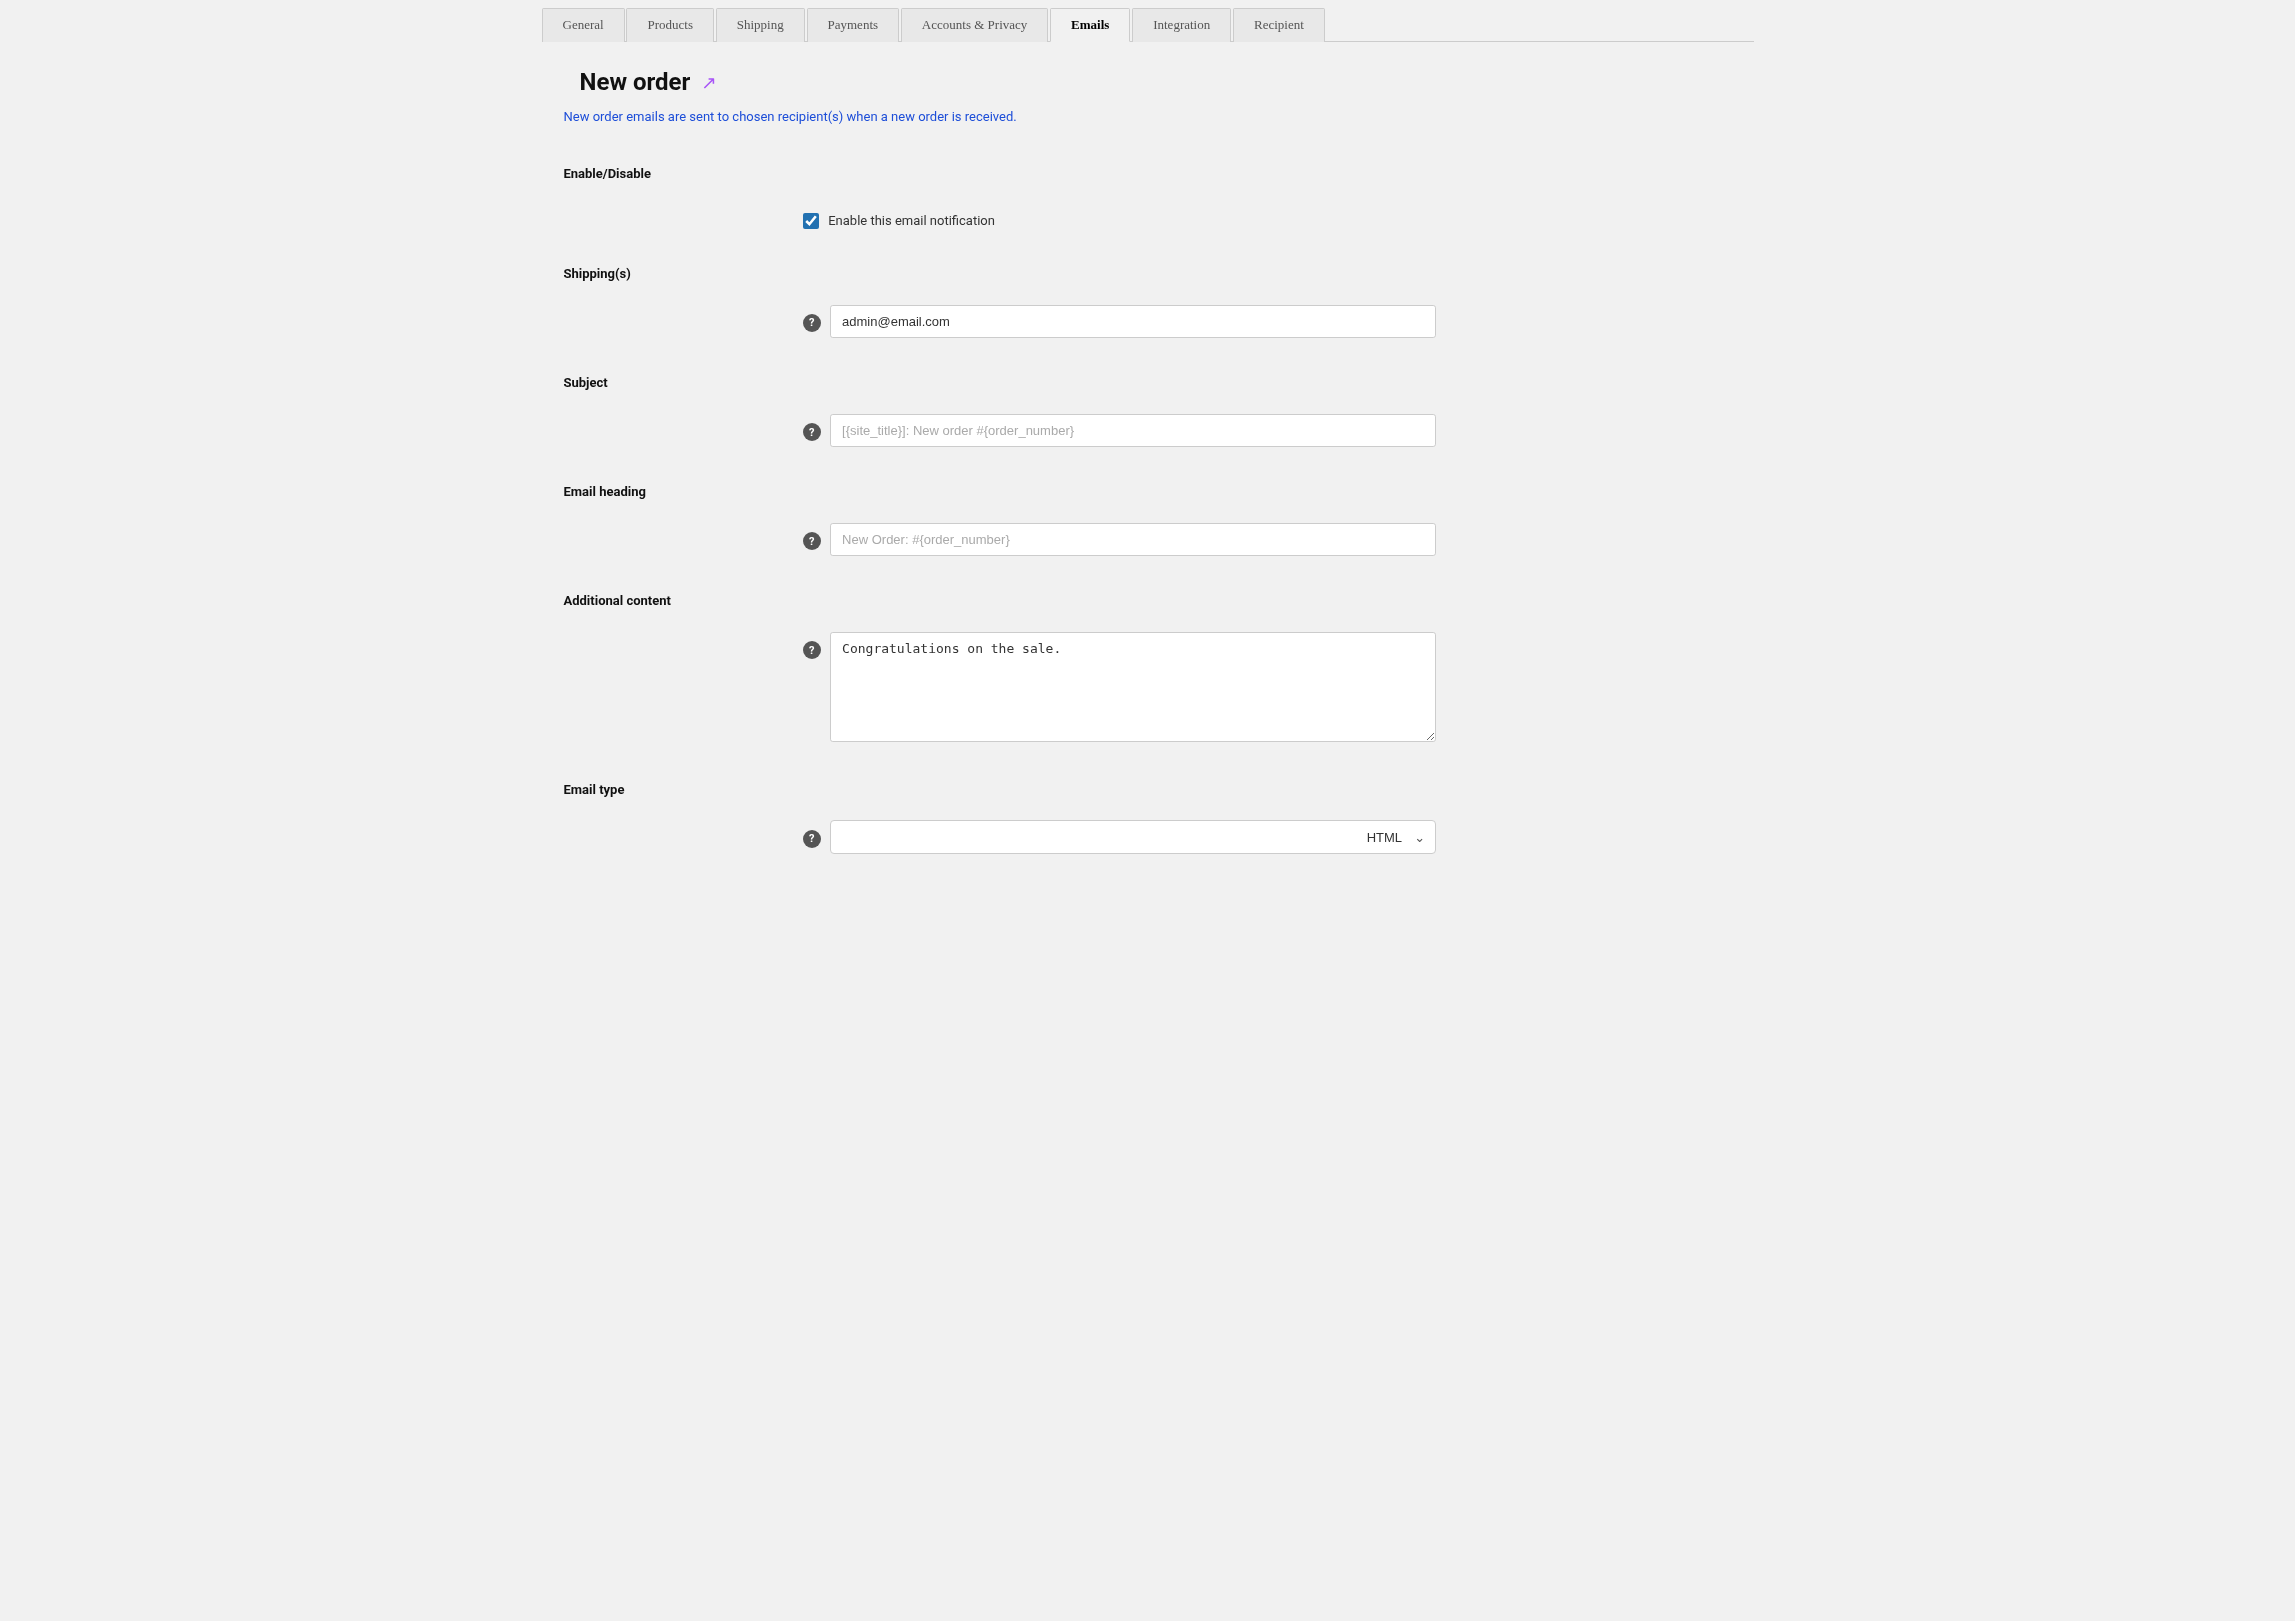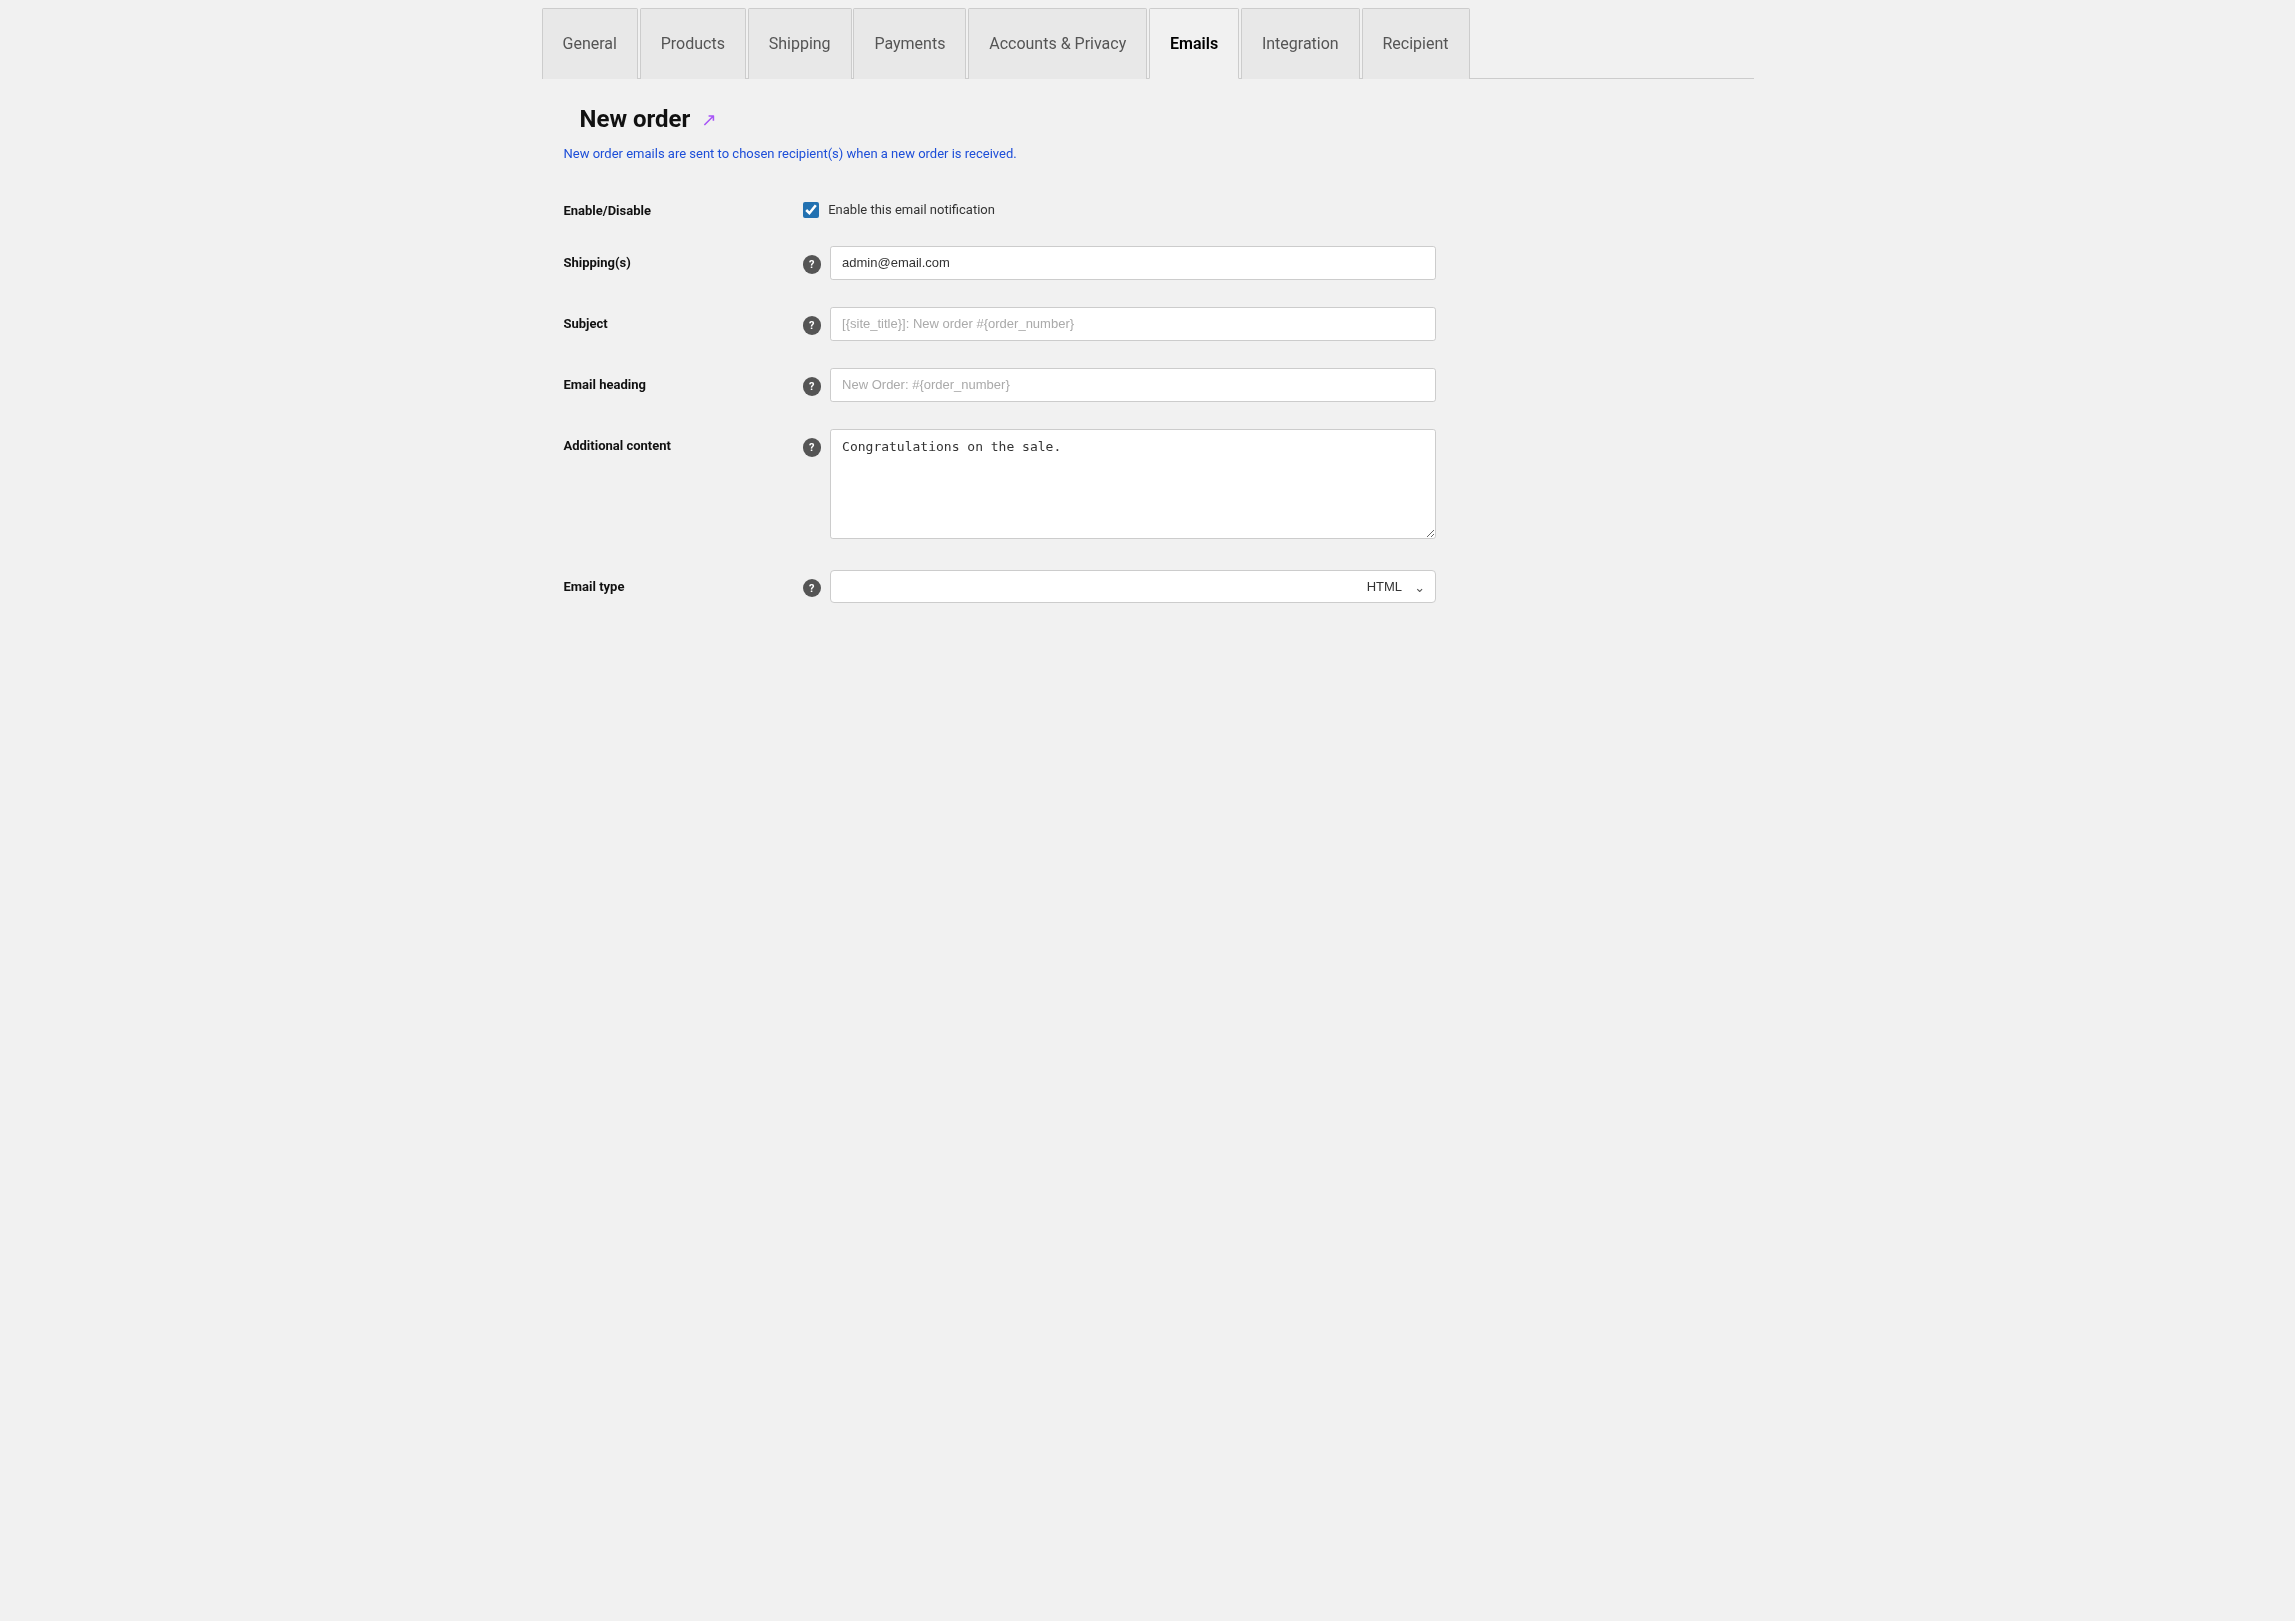--- a/index.html
+++ b/index.html
@@ -24,31 +24,32 @@
     
     .tabs-container {
       display: flex;
       flex-direction: row;
       border-bottom: 0.9px solid #ccc;
       background-color: #f1f1f1;
       padding-top: 7.3px;
     }
 
     .tab {
-      padding: 25px 20px;
+      padding: 8px 20px;
       cursor: pointer;
       border: 0.9px solid #ccc;
       border-bottom: none;
       background-color: #e8e8e8;
       margin-right: 1.8px;
-      font-size: 16px;
+      font-size: 13px;
       color: #555;
       position: relative;
       bottom: -0.9px;
       border-radius: 1.8px 1.8px 0 0;
+      font-family: Liberation Serif, serif;
     }
 
     .tab.active {
       background-color: #f1f1f1;
       color: #000;
       font-weight: 600;
       border-bottom: 0.9px solid #f1f1f1;
       z-index: 1;
     }
 
@@ -99,20 +100,21 @@
       font-size: 13px;
       color: #111;
       padding-top: 9.2px;
     }
 
     .form-field {
       display: flex;
       align-items: flex-start;
       gap: 9.2px;
       flex: 1;
+      margin-top: 48px;
     }
 
     .help-icon {
       width: 18.4px;
       height: 18.4px;
       border-radius: 50%;
       background-color: #555;
       color: #fff;
       font-size: 11px;
       font-weight: 700;

